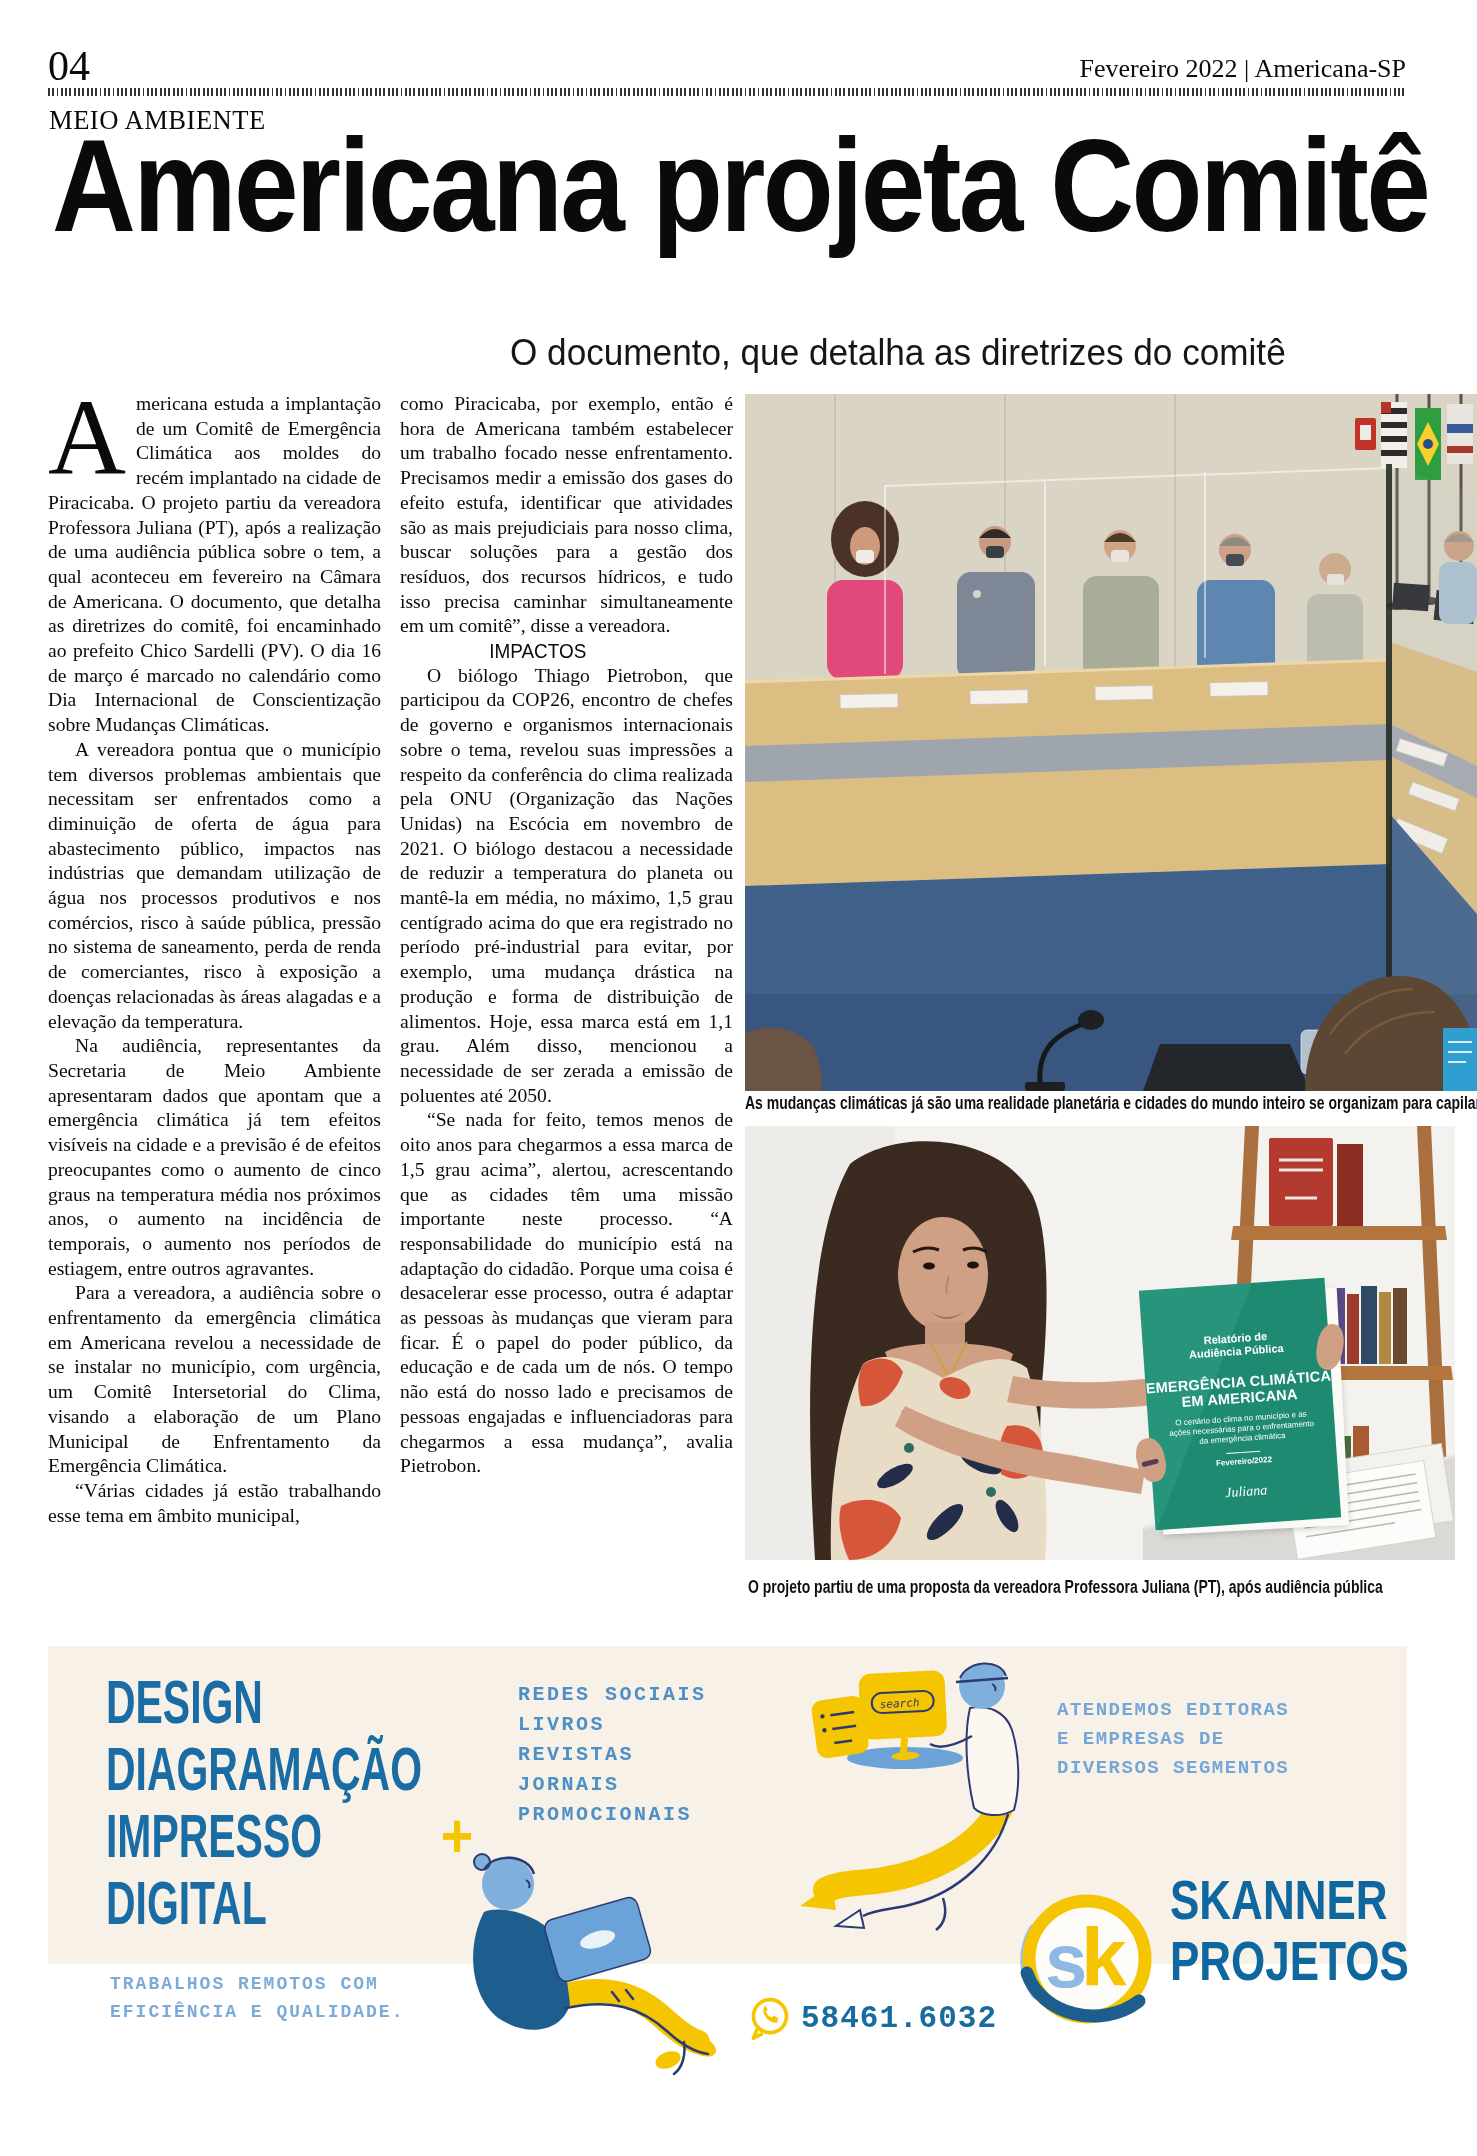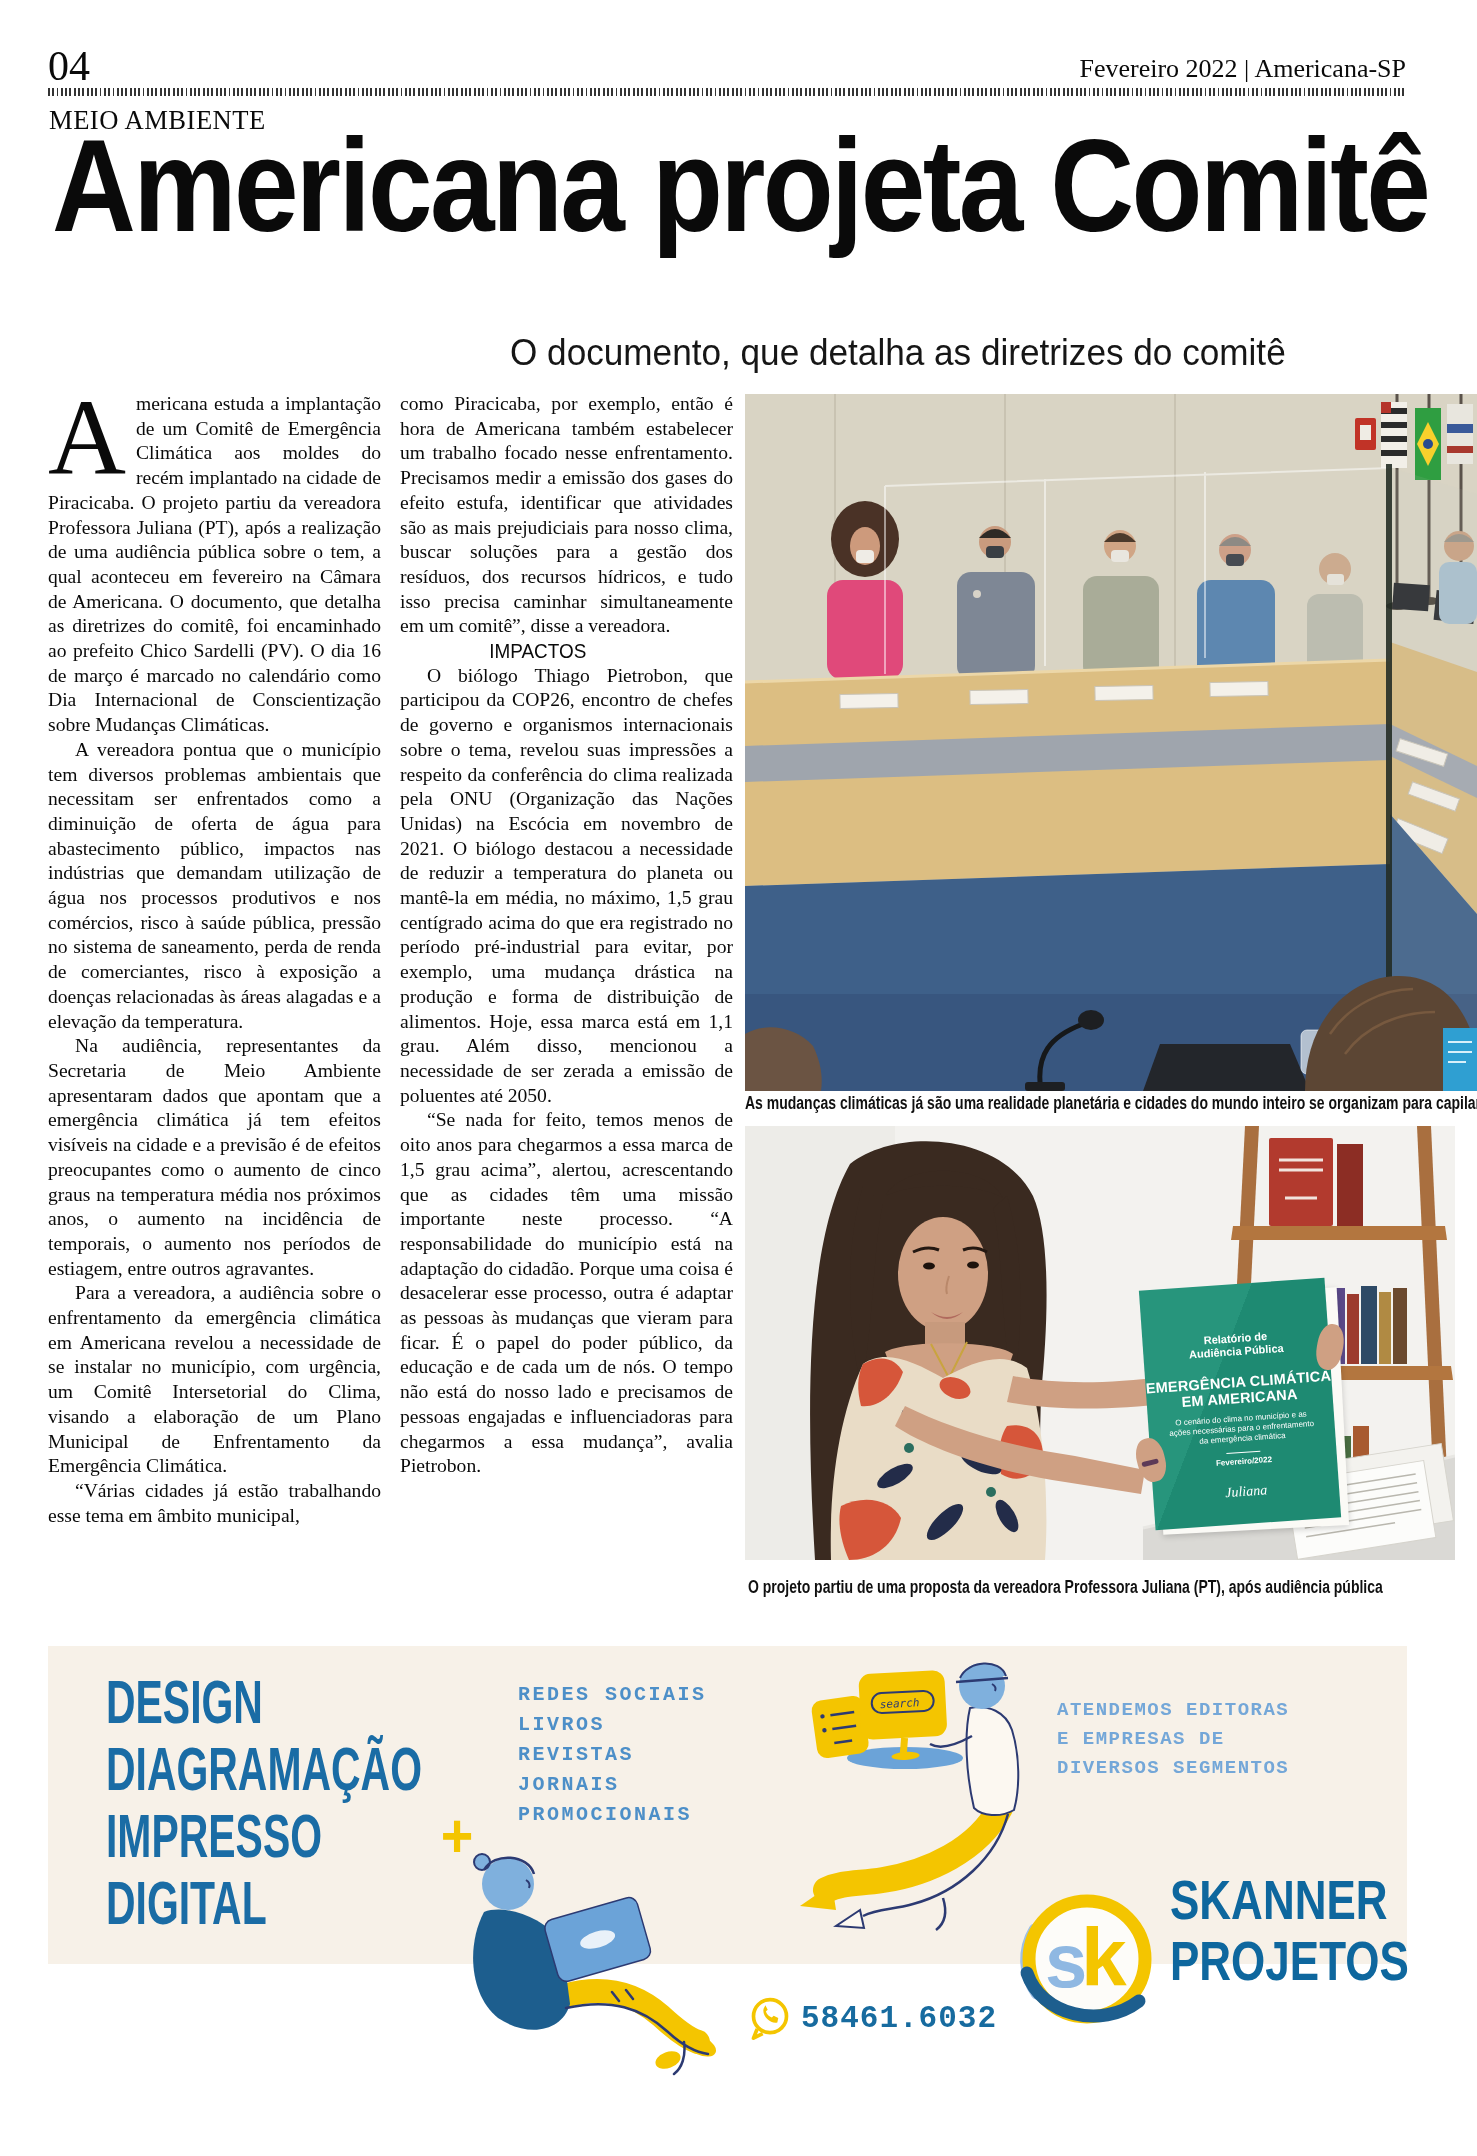--- a/index.html
+++ b/index.html
@@ -335,20 +335,24 @@
   </div>
   <div class="caption caption2"><span class="cx sx8">O projeto partiu de uma proposta da vereadora Professora Juliana (PT), após audiência pública</span></div>
 
   <div class="ad">
     <div class="ad-design">
       <div><span class="cx sx66">DESIGN</span></div>
       <div><span class="cx sx66">DIAGRAMAÇÃO</span></div>
       <div><span class="cx sx66">IMPRESSO</span><span class="plus">+</span></div>
       <div><span class="cx sx66">DIGITAL</span></div>
     </div>
+    <div class="ad-tagline">
+      <div>TRABALHOS REMOTOS COM</div>
+      <div>EFICIÊNCIA E QUALIDADE.</div>
+    </div>
     <div class="ad-services">
       <div>REDES SOCIAIS</div>
       <div>LIVROS</div>
       <div>REVISTAS</div>
       <div>JORNAIS</div>
       <div>PROMOCIONAIS</div>
     </div>
     <div class="ad-audience">
       <div>ATENDEMOS EDITORAS</div>
       <div>E EMPRESAS DE</div>

